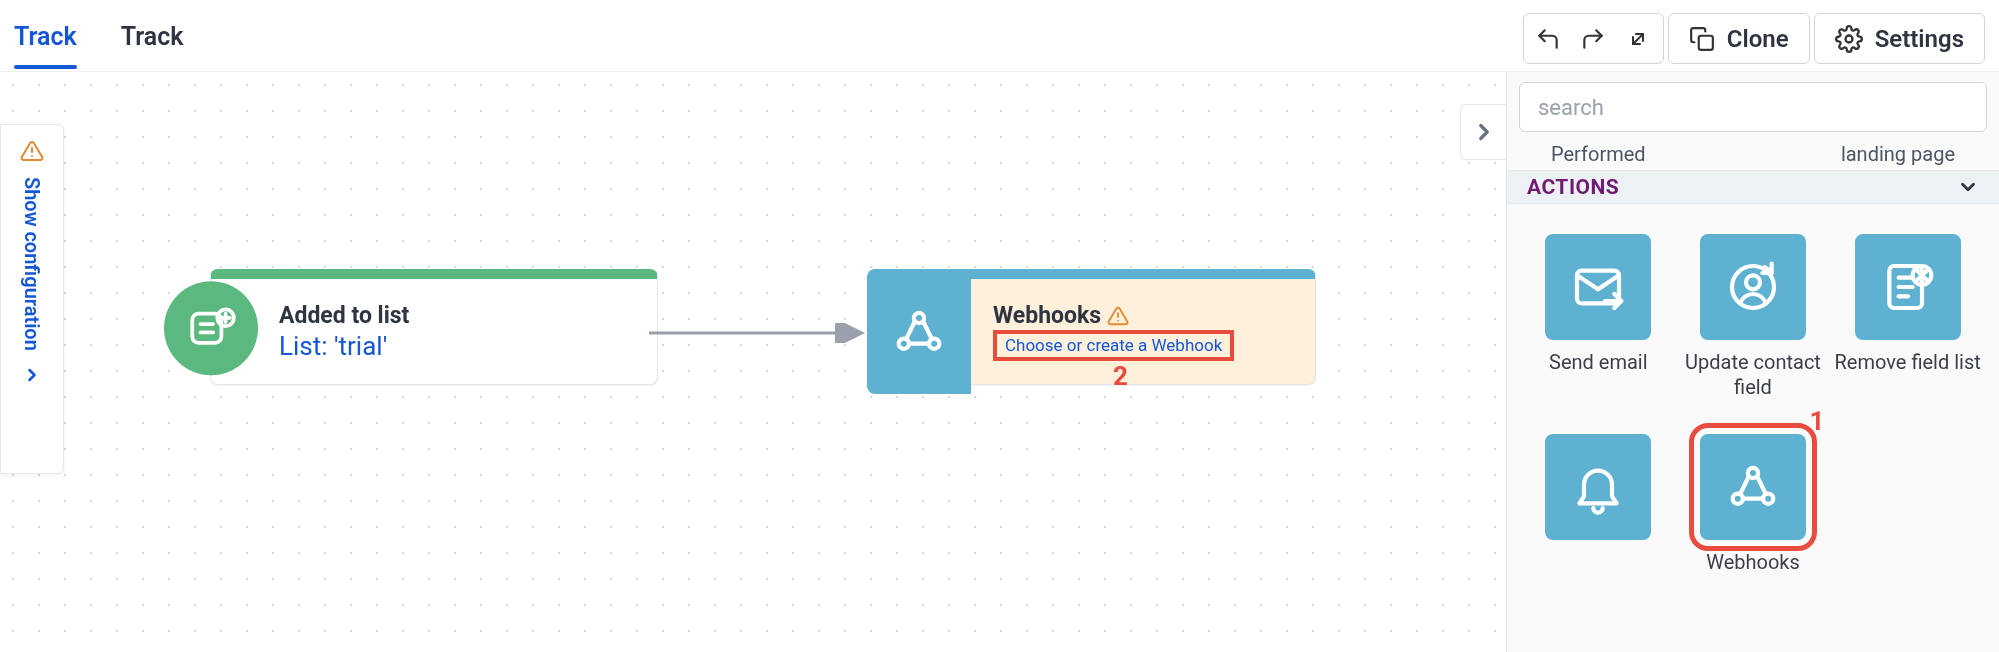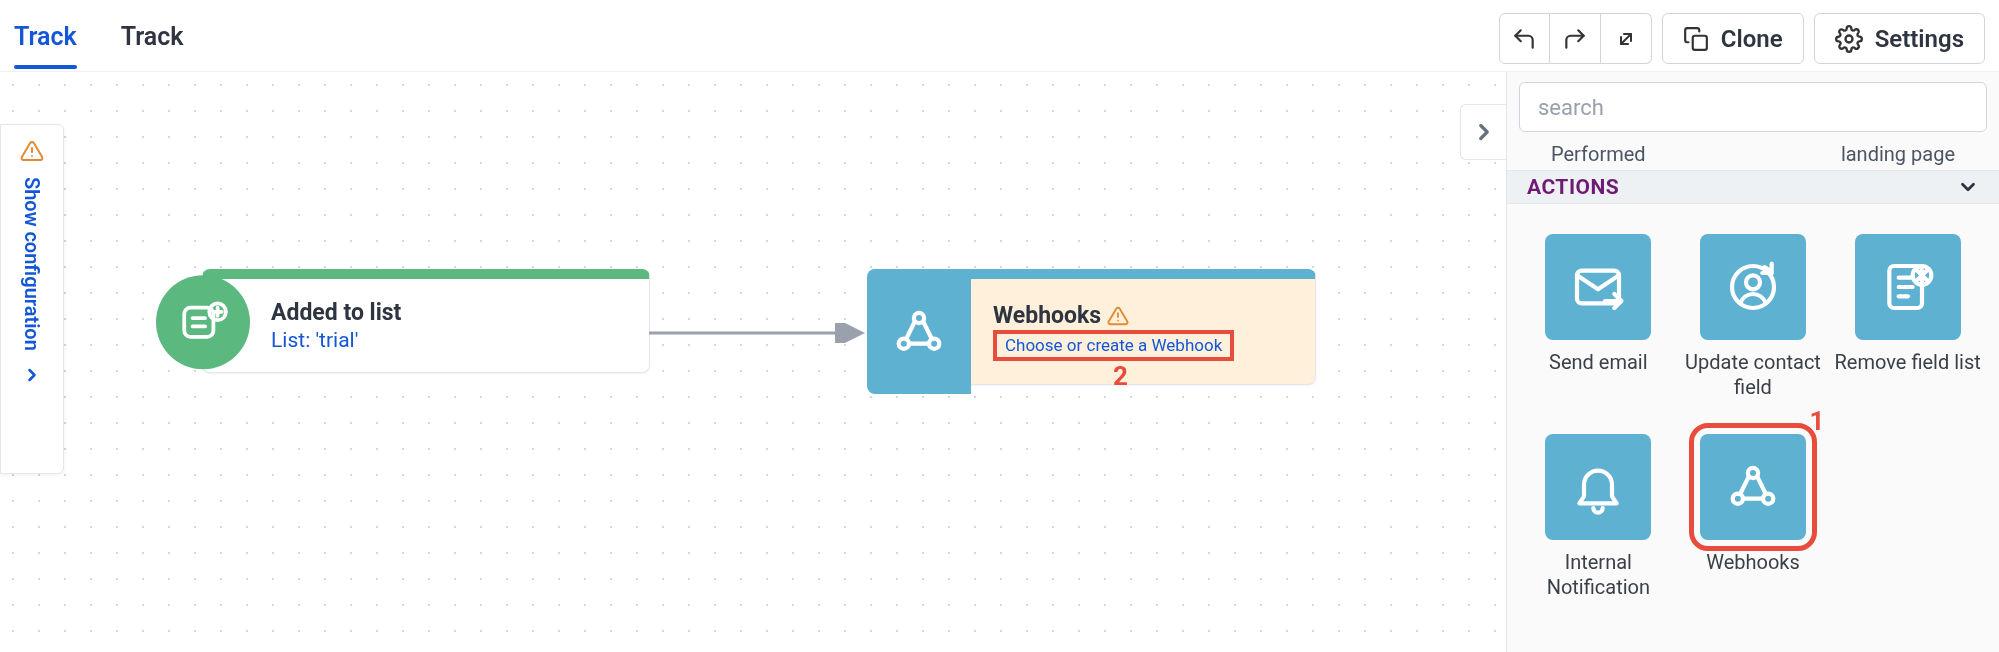--- a/index.html
+++ b/index.html
@@ -18,21 +18,21 @@
   body{margin:0;background:#fff;color:var(--text)}
   .app{width:1999px;height:652px;display:flex;flex-direction:column;overflow:hidden}
 
   
   .topbar{display:flex;align-items:center;padding:6px 14px 0;border-bottom:1px solid #eef0f3;height:72px}
   .tabs{display:flex;gap:44px}
   .tab{font-size:25px;font-weight:600;color:#2e3440;padding:14px 0 18px;cursor:pointer;position:relative}
   .tab.active{color:var(--blue)}
   .tab.active::after{content:"";position:absolute;left:0;right:0;bottom:0;height:4px;background:var(--blue);border-radius:2px}
 
-  .toolbar{margin-left:auto;display:flex;gap:10px;align-items:flex-end}
+  .toolbar{margin-left:auto;display:flex;gap:4px;align-items:flex-end}
   .btn{display:inline-flex;align-items:center;gap:12px;height:51px;padding:0 20px;border:1.5px solid var(--border);border-radius:6px;background:#fff;color:#2e3440;font-size:24px;font-weight:600;cursor:pointer}
   .btn.icon-only{width:51px;padding:0;justify-content:center}
   .btn.group-left{border-top-right-radius:0;border-bottom-right-radius:0}
   .btn.group-mid{border-radius:0;border-left:none}
   .btn.group-right{border-top-left-radius:0;border-bottom-left-radius:0;border-left:none}
   .btn.primary{background:var(--navy);border-color:var(--navy);color:#fff}
   .btn.primary-split{background:var(--navy);border-color:var(--navy);border-left:1px solid rgba(255,255,255,.25);color:#fff;width:44px;padding:0;justify-content:center;border-top-left-radius:0;border-bottom-left-radius:0}
   .btn.primary.left{border-top-right-radius:0;border-bottom-right-radius:0}
 
   
@@ -40,26 +40,26 @@
   .canvas-wrap{flex:1;position:relative;overflow:hidden;
     background-image:radial-gradient(circle,#d3d7de 1.5px,transparent 1.5px);
     background-size:26px 26px;background-position:0 0}
   .show-config{position:absolute;left:0;top:52px;width:64px;height:350px;background:#fff;border:1px solid #e5e7eb;border-top-right-radius:6px;border-bottom-right-radius:6px;display:flex;flex-direction:column;align-items:center;padding:14px 0;box-shadow:0 1px 4px rgba(0,0,0,.06)}
   .show-config .warn-ico{color:var(--warn)}
   .show-config .vtext{writing-mode:vertical-rl;color:var(--blue);font-size:20px;font-weight:600;margin-top:14px}
   .show-config .chev{color:var(--blue);margin-top:14px;font-size:20px}
 
   
   .node{position:absolute;border:1px solid #e3e7ed;border-radius:8px;background:#fff;display:flex;align-items:center;box-shadow:0 1px 2px rgba(0,0,0,.06)}
-  .node.trigger{left:202px;top:197px;width:448px;height:104px;border-top:10px solid var(--green)}
+  .node.trigger{left:210px;top:197px;width:448px;height:116px;border-top:10px solid var(--green)}
   .node-badge{position:absolute;left:-47px;top:50%;transform:translateY(-54%);width:94px;height:94px;border-radius:50%;display:flex;align-items:center;justify-content:center;color:#fff}
   .node-badge.green{background:var(--green)}
   .node-content{padding:10px 20px 10px 68px}
   .node-title{font-size:23px;font-weight:700;color:#2e3440}
-  .node-sub{font-size:21px;color:var(--blue);margin-top:2px}
+  .node-sub{font-size:26px;color:var(--blue);margin-top:2px}
 
   .node.action{left:868px;top:197px;width:448px;height:116px;border-top:10px solid var(--blue-light);background:var(--cream)}
   .action-stripe{position:absolute;left:-2px;top:-10px;width:104px;height:125px;background:var(--blue-light);border-top-left-radius:8px;border-bottom-left-radius:8px;display:flex;align-items:center;justify-content:center}
   .action-body{padding:10px 24px 10px 124px;width:100%}
   .action-title-row{display:flex;align-items:center;gap:6px}
   .action-link-box{display:inline-block;border:4.5px solid var(--highlight);padding:1px 8px 2px;margin-top:1px}
   .action-link-box a{color:var(--blue);font-size:17px;text-decoration:none}
   .annot{position:absolute;left:1113px;top:289px;color:var(--highlight);font-size:26px;font-weight:700}
 
   
@@ -267,21 +267,20 @@
           <div class="tile-label">Remove field list</div>
         </div>
 
         <div class="tile">
           <div class="tile-box">
               <svg width="56" height="56" viewBox="0 0 24 24" fill="none" stroke="#fff" stroke-width="1.8" stroke-linecap="round" stroke-linejoin="round">
                 <path d="M18 16v-5a6 6 0 1 0-12 0v5l-2 3h16z"></path>
                 <path d="M10 21a2 2 0 0 0 4 0"></path>
               </svg>
             </div>
-          <div class="tile-label">Internal Notification</div>
         </div>
 
         <div class="tile highlight">
           <div class="annot-1">1</div>
           <div class="tile-box">
               <svg width="56" height="56" viewBox="0 0 24 24" fill="none" stroke="#fff" stroke-width="1.8" stroke-linecap="round" stroke-linejoin="round">
                 <circle cx="12" cy="6" r="2.2"></circle>
                 <circle cx="5.5" cy="17" r="2.2"></circle>
                 <circle cx="18.5" cy="17" r="2.2"></circle>
                 <path d="M10.2 7.5 6.5 15"></path>

